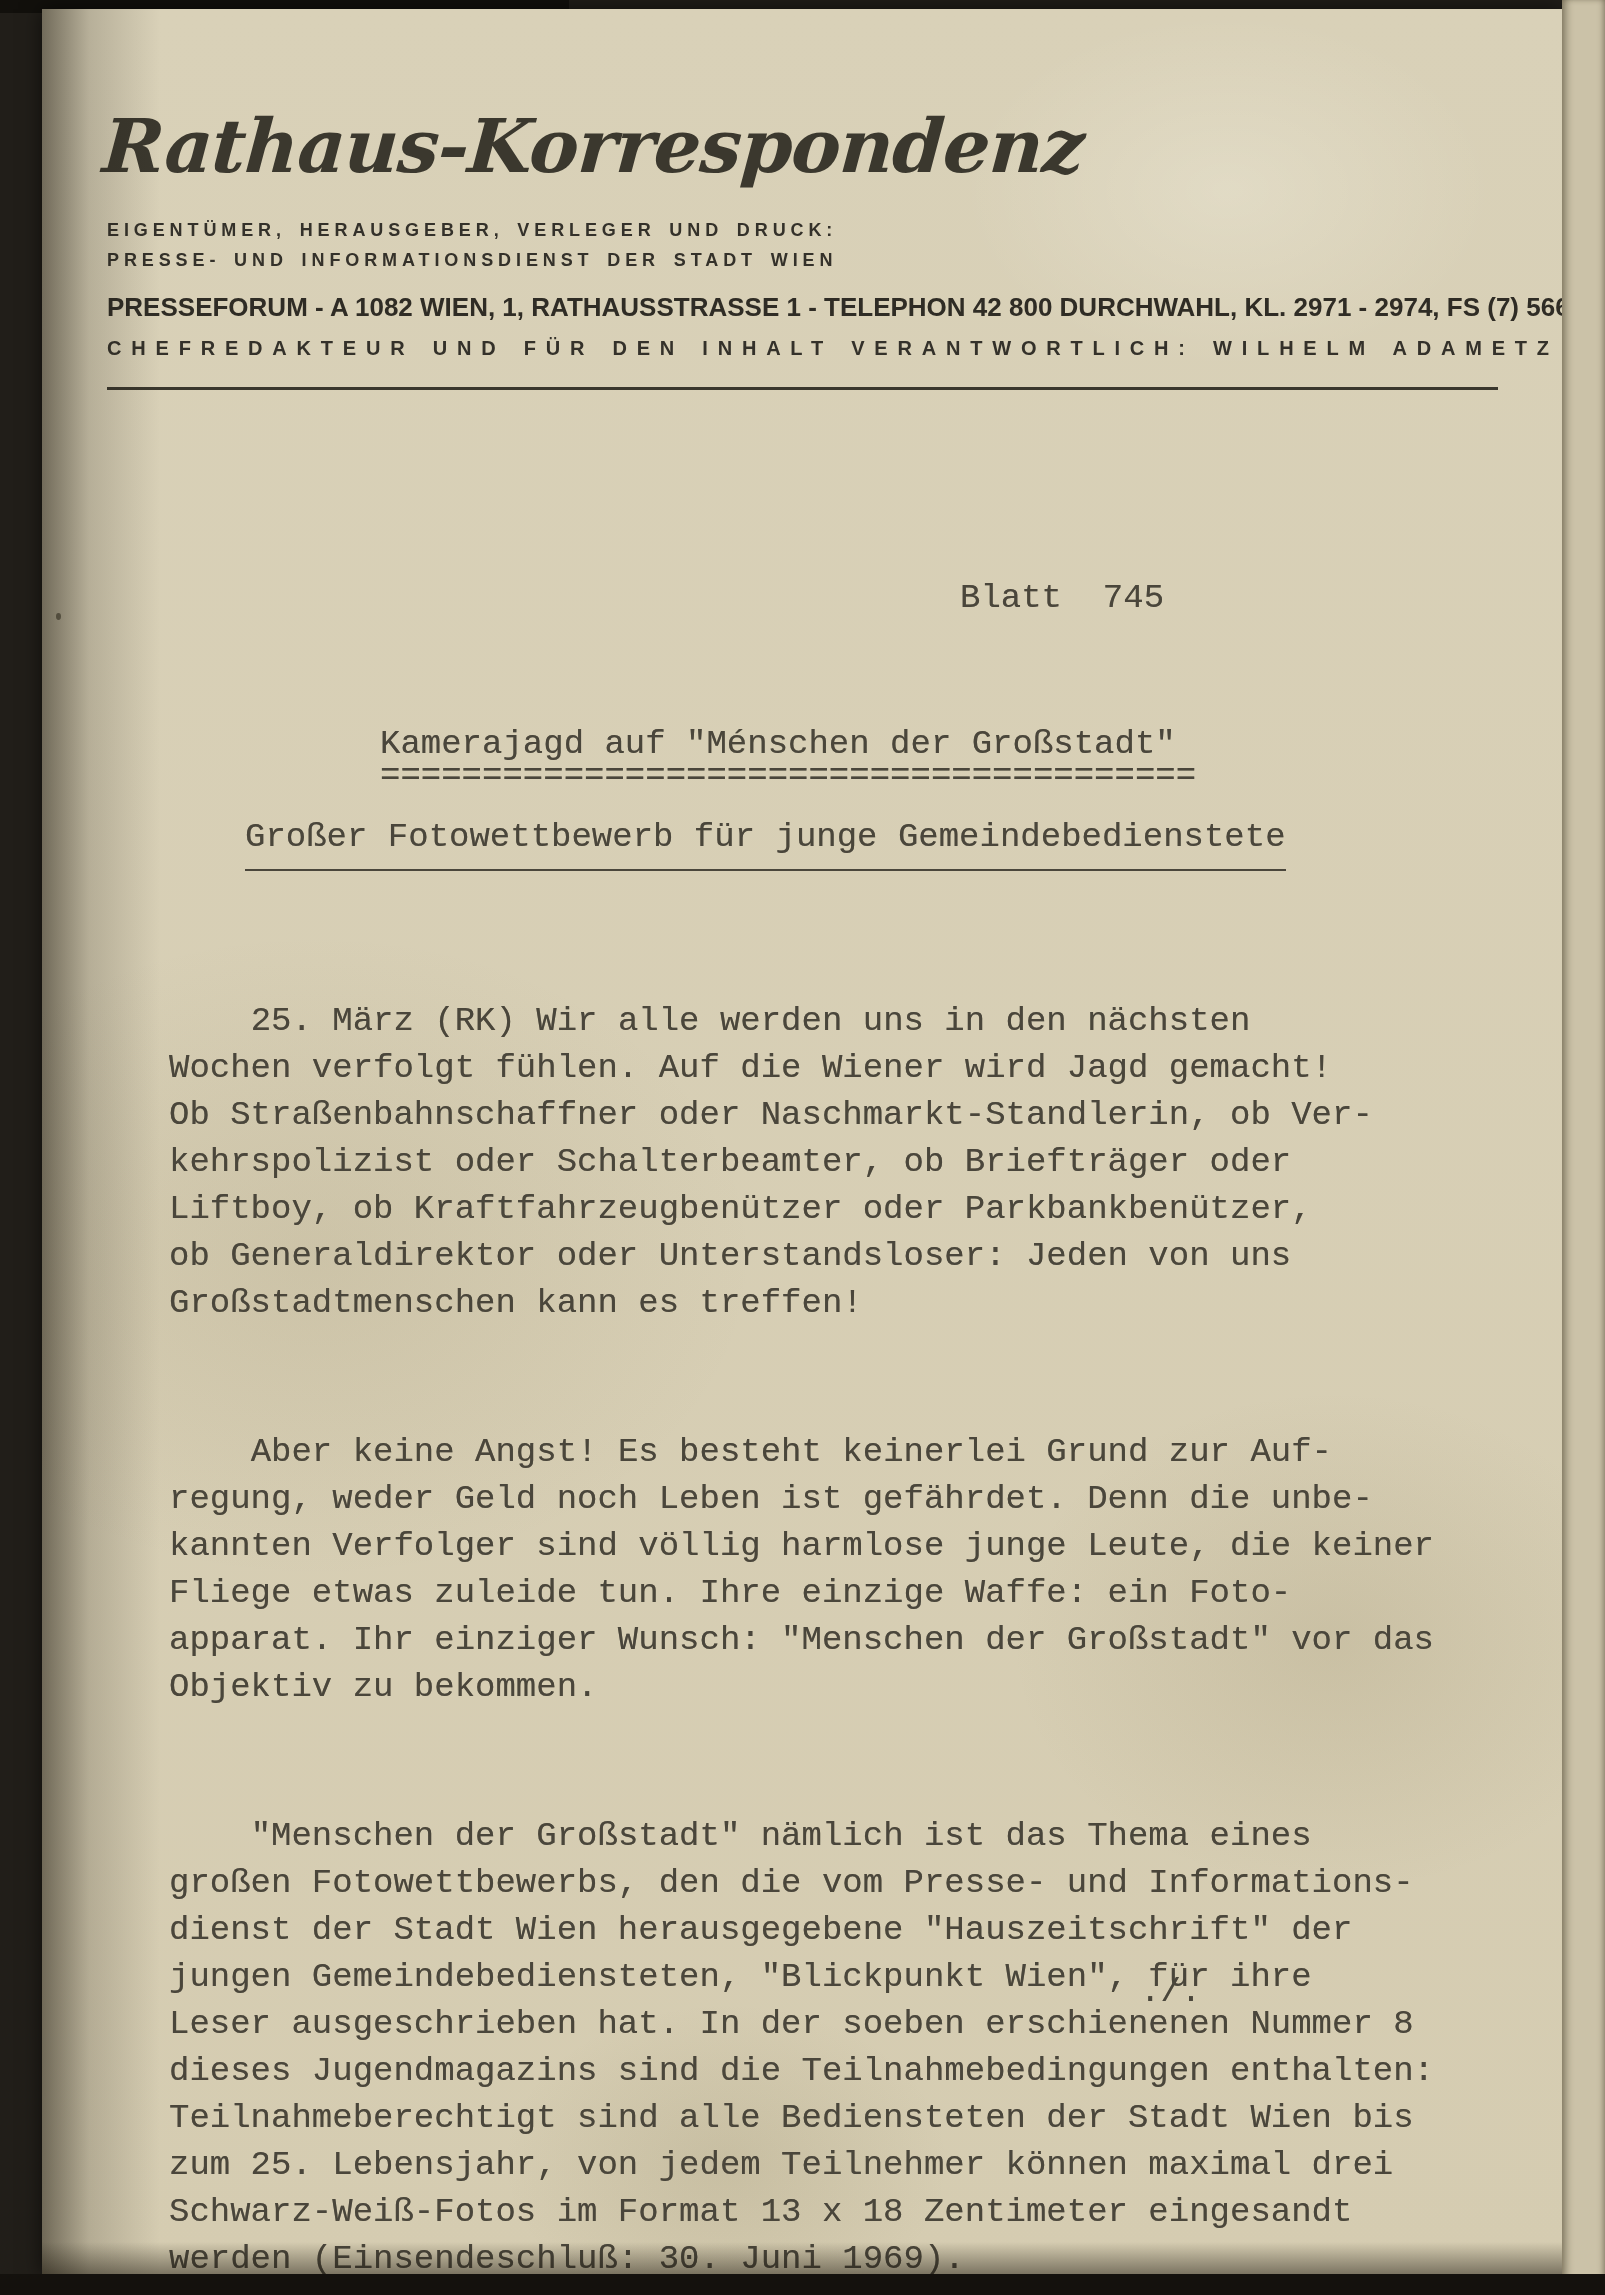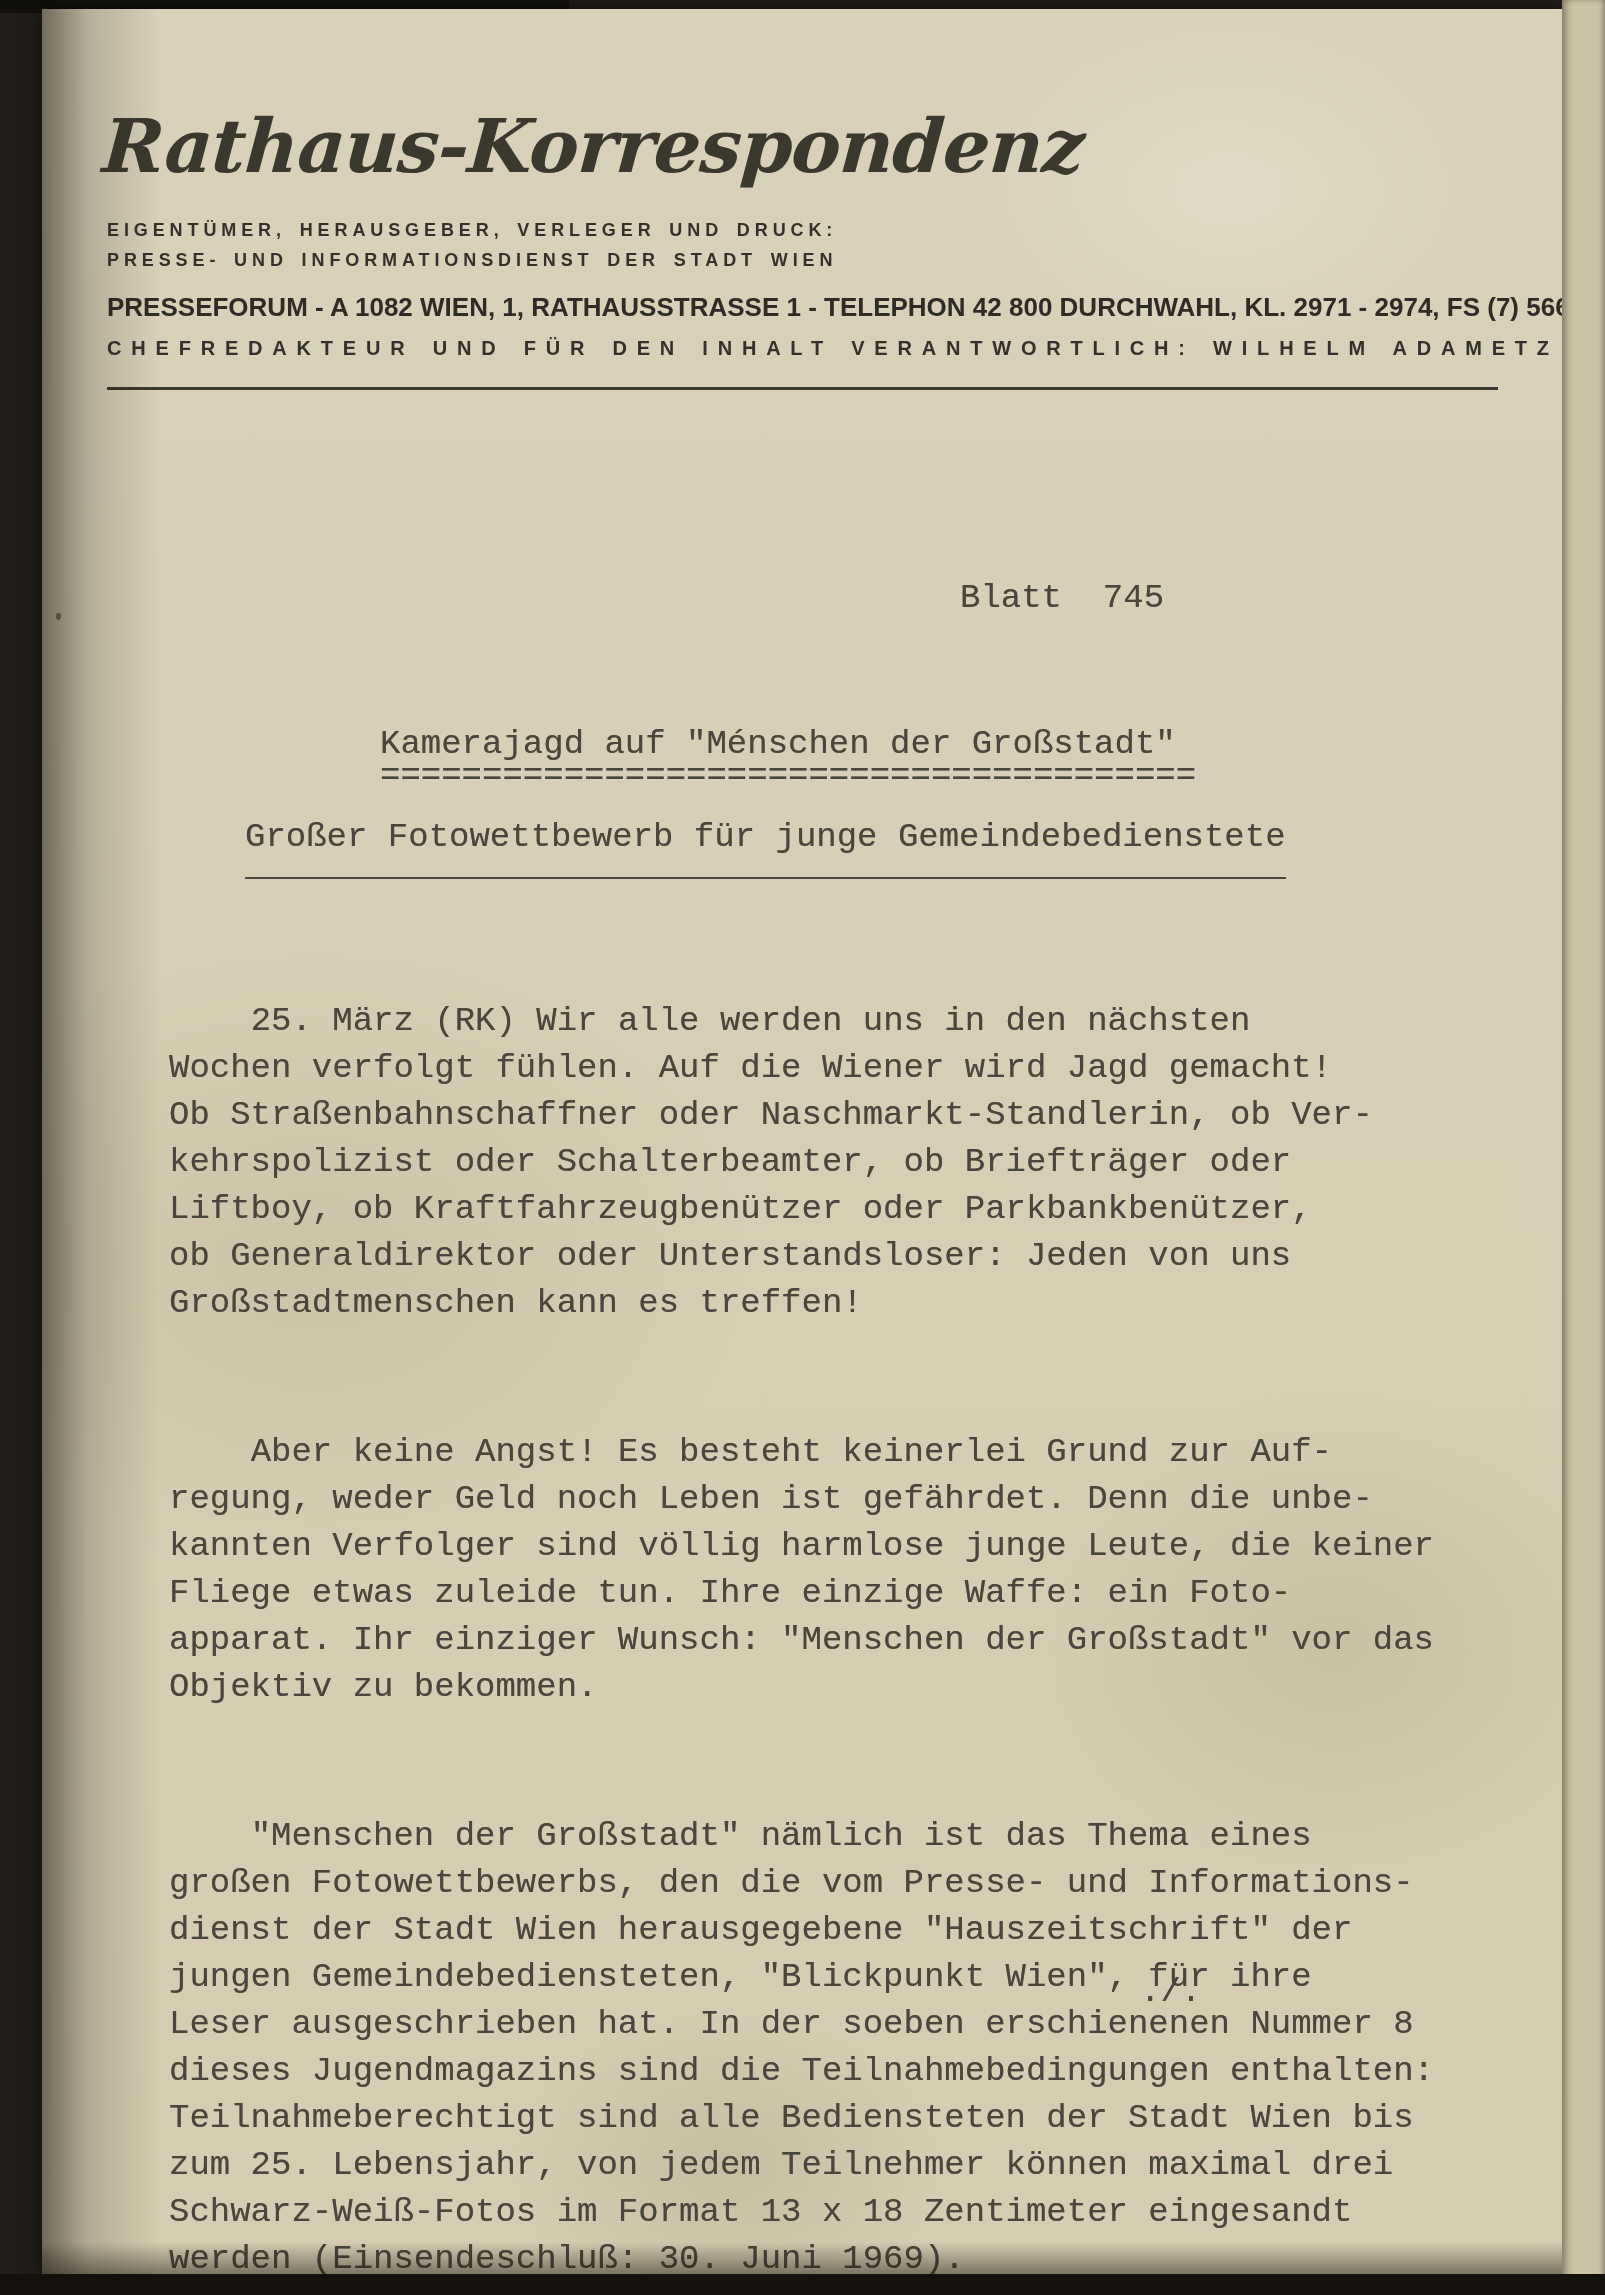--- a/index.html
+++ b/index.html
@@ -89,21 +89,21 @@
     text-shadow:0 0 0.5px rgba(74,70,59,.55);
     white-space:pre-wrap;
   }
   .meta-row{position:absolute;left:0;top:561px;width:100%;height:49px;}
   .date-label{position:absolute;left:146px;top:0;white-space:pre;}
   .sheet-label{position:absolute;left:918px;top:5px;white-space:pre;}
   .article-title{position:absolute;left:338px;top:712px;white-space:pre;}
   .title-underline{position:absolute;left:338px;top:744px;white-space:pre;letter-spacing:0;}
   .article-subtitle{
     position:absolute;left:203px;top:805px;white-space:pre;
-    padding-bottom:16px;border-bottom:2.5px solid #4a463b;
+    padding-bottom:8px;border-bottom:2.5px solid #4a463b;
   }
   .body-text{position:absolute;left:123px;top:891px;width:1333px;}
   .body-text p{margin:4px;}
   .continuation-mark{position:absolute;left:1098px;top:1960px;white-space:pre;}
   
   .speck{position:absolute;left:13.7px;top:604px;width:4.9px;height:6.9px;background:rgba(60,55,40,.6);border-radius:50%;}
 </style>
 </head>
 <body>
 

